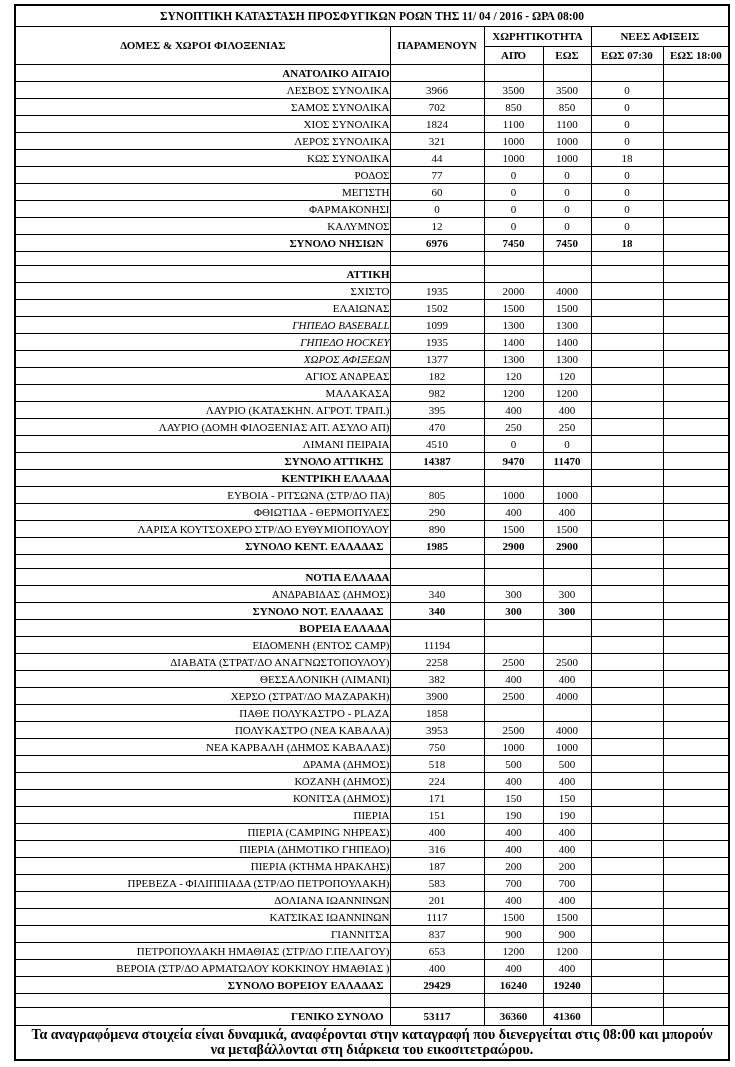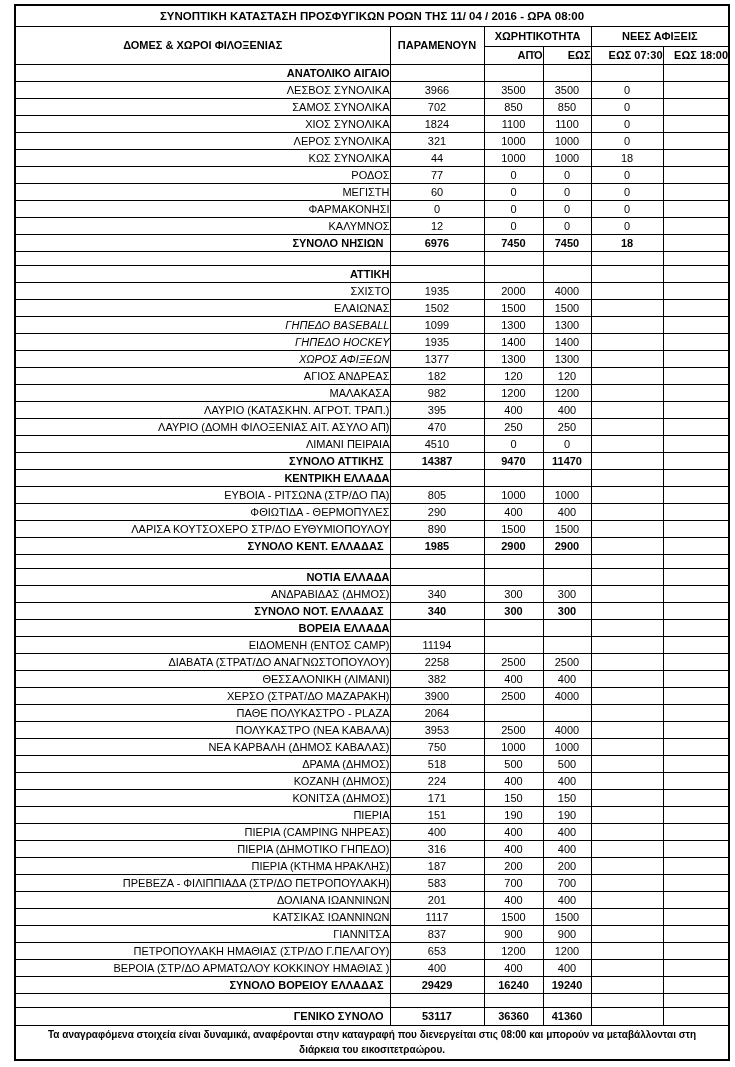--- a/index.html
+++ b/index.html
@@ -2,21 +2,21 @@
 <html lang="el"><head>
 <meta charset="utf-8">
 <style>
   html, body { margin: 0; padding: 0; background: #ffffff; }
   body {
     width: 735px; height: 1067px;
     font-family: "Liberation Sans", sans-serif;
     color: #000;
     overflow: hidden;
   }
-  .page { padding: 4px 7px 0 14px; }
+  .page { padding: 4px 7px 0 14px; font-family: Liberation Serif, serif; }
 
   table.summary {
     border-collapse: collapse;
     table-layout: fixed;
     width: 714px;
     border: 2px solid #000;
   }
   th, td {
     border: 1px solid #000;
     font-size: 11px;
@@ -33,41 +33,41 @@
     text-align: center;
     height: 20px;
   }
   tr.colhead-row th {
     font-weight: 700;
     text-align: center;
     height: 19px;
   }
   tr.colhead-row2 th {
     font-weight: 700;
-    text-align: right;
+    text-align: center;
     height: 17px;
   }
 
   tr.item td, tr.section td, tr.total td { height: 16px; }
   tr.empty td { height: 13px; }
 
   td.lbl { text-align: right; padding-left: 4px; }
   td.num { text-align: center; }
 
   tr.section td.lbl { font-weight: 700; text-align: right; padding-left: 0; }
   tr.italic td.lbl { font-style: italic; }
   tr.total td { font-weight: 700; }
   tr.total td.lbl { text-align: right; padding-right: 6px; }
   tr.grand td { height: 17px; }
 
   td.footer {
     font-weight: 700;
     text-align: center;
     white-space: normal;
-    font-size: 10px;
+    font-size: 14px;
     line-height: 15px;
     padding: 1px 14px 2px;
     height: 30px;
   }
 </style>
 </head>
 <body>
 
 <div class="page">
   <table class="summary">
@@ -396,21 +396,21 @@
         <tr class="item">
           <td class="lbl">ΧΕΡΣΟ (ΣΤΡΑΤ/ΔΟ ΜΑΖΑΡΑΚΗ)</td>
           <td class="num">3900</td>
           <td class="num">2500</td>
           <td class="num">4000</td>
           <td class="num"></td>
           <td class="num"></td>
         </tr>
         <tr class="item">
           <td class="lbl">ΠΑΘΕ ΠΟΛΥΚΑΣΤΡΟ - PLAZA</td>
-          <td class="num">2064</td>
+          <td class="num">1858</td>
           <td class="num"></td>
           <td class="num"></td>
           <td class="num"></td>
           <td class="num"></td>
         </tr>
         <tr class="item">
           <td class="lbl">ΠΟΛΥΚΑΣΤΡΟ (ΝΕΑ ΚΑΒΑΛΑ)</td>
           <td class="num">3953</td>
           <td class="num">2500</td>
           <td class="num">4000</td>

